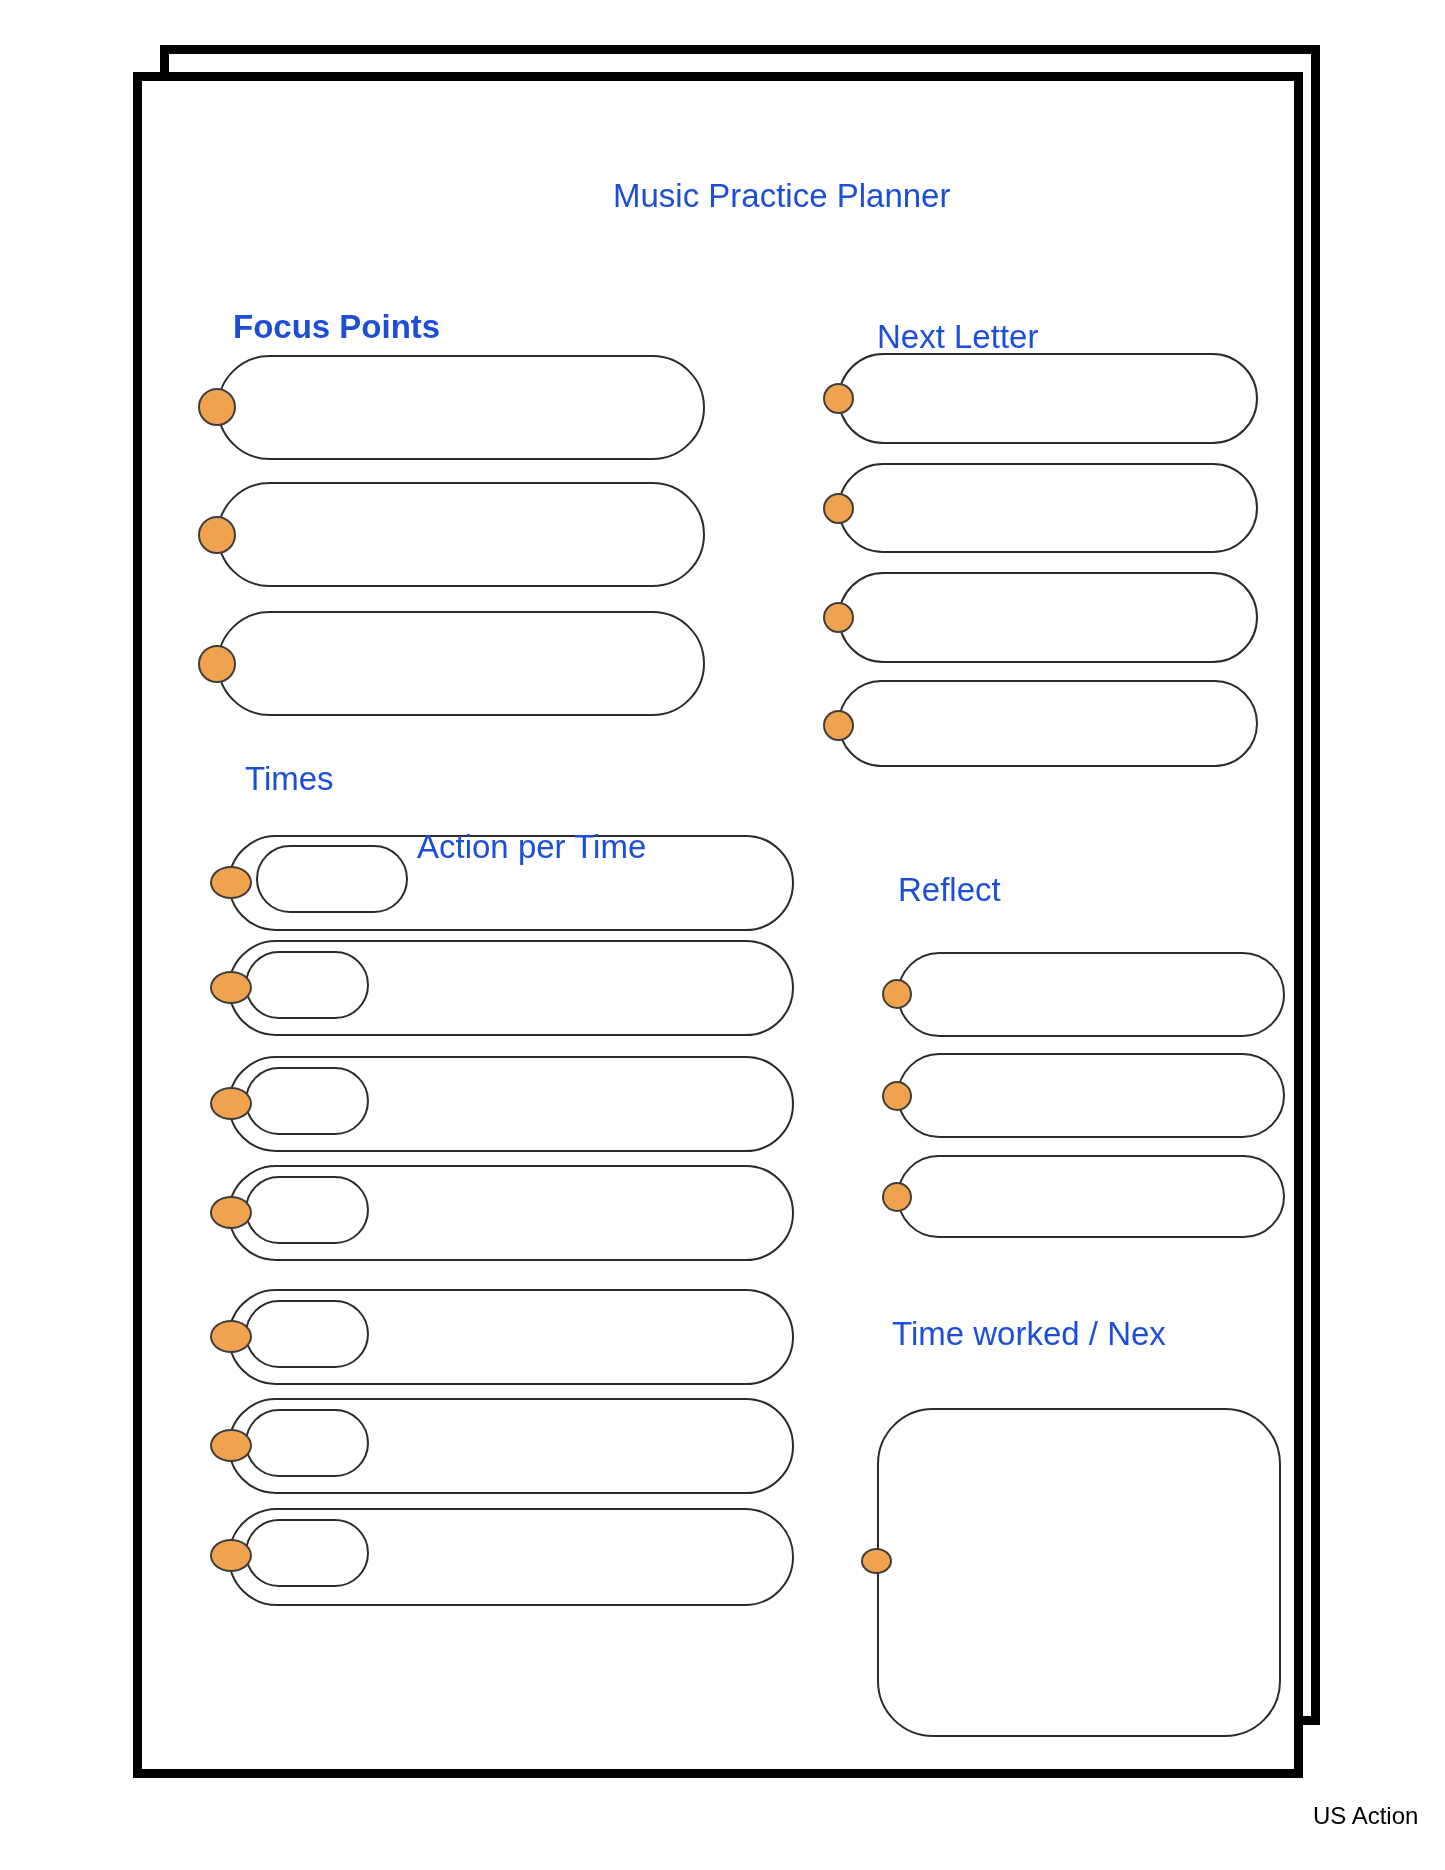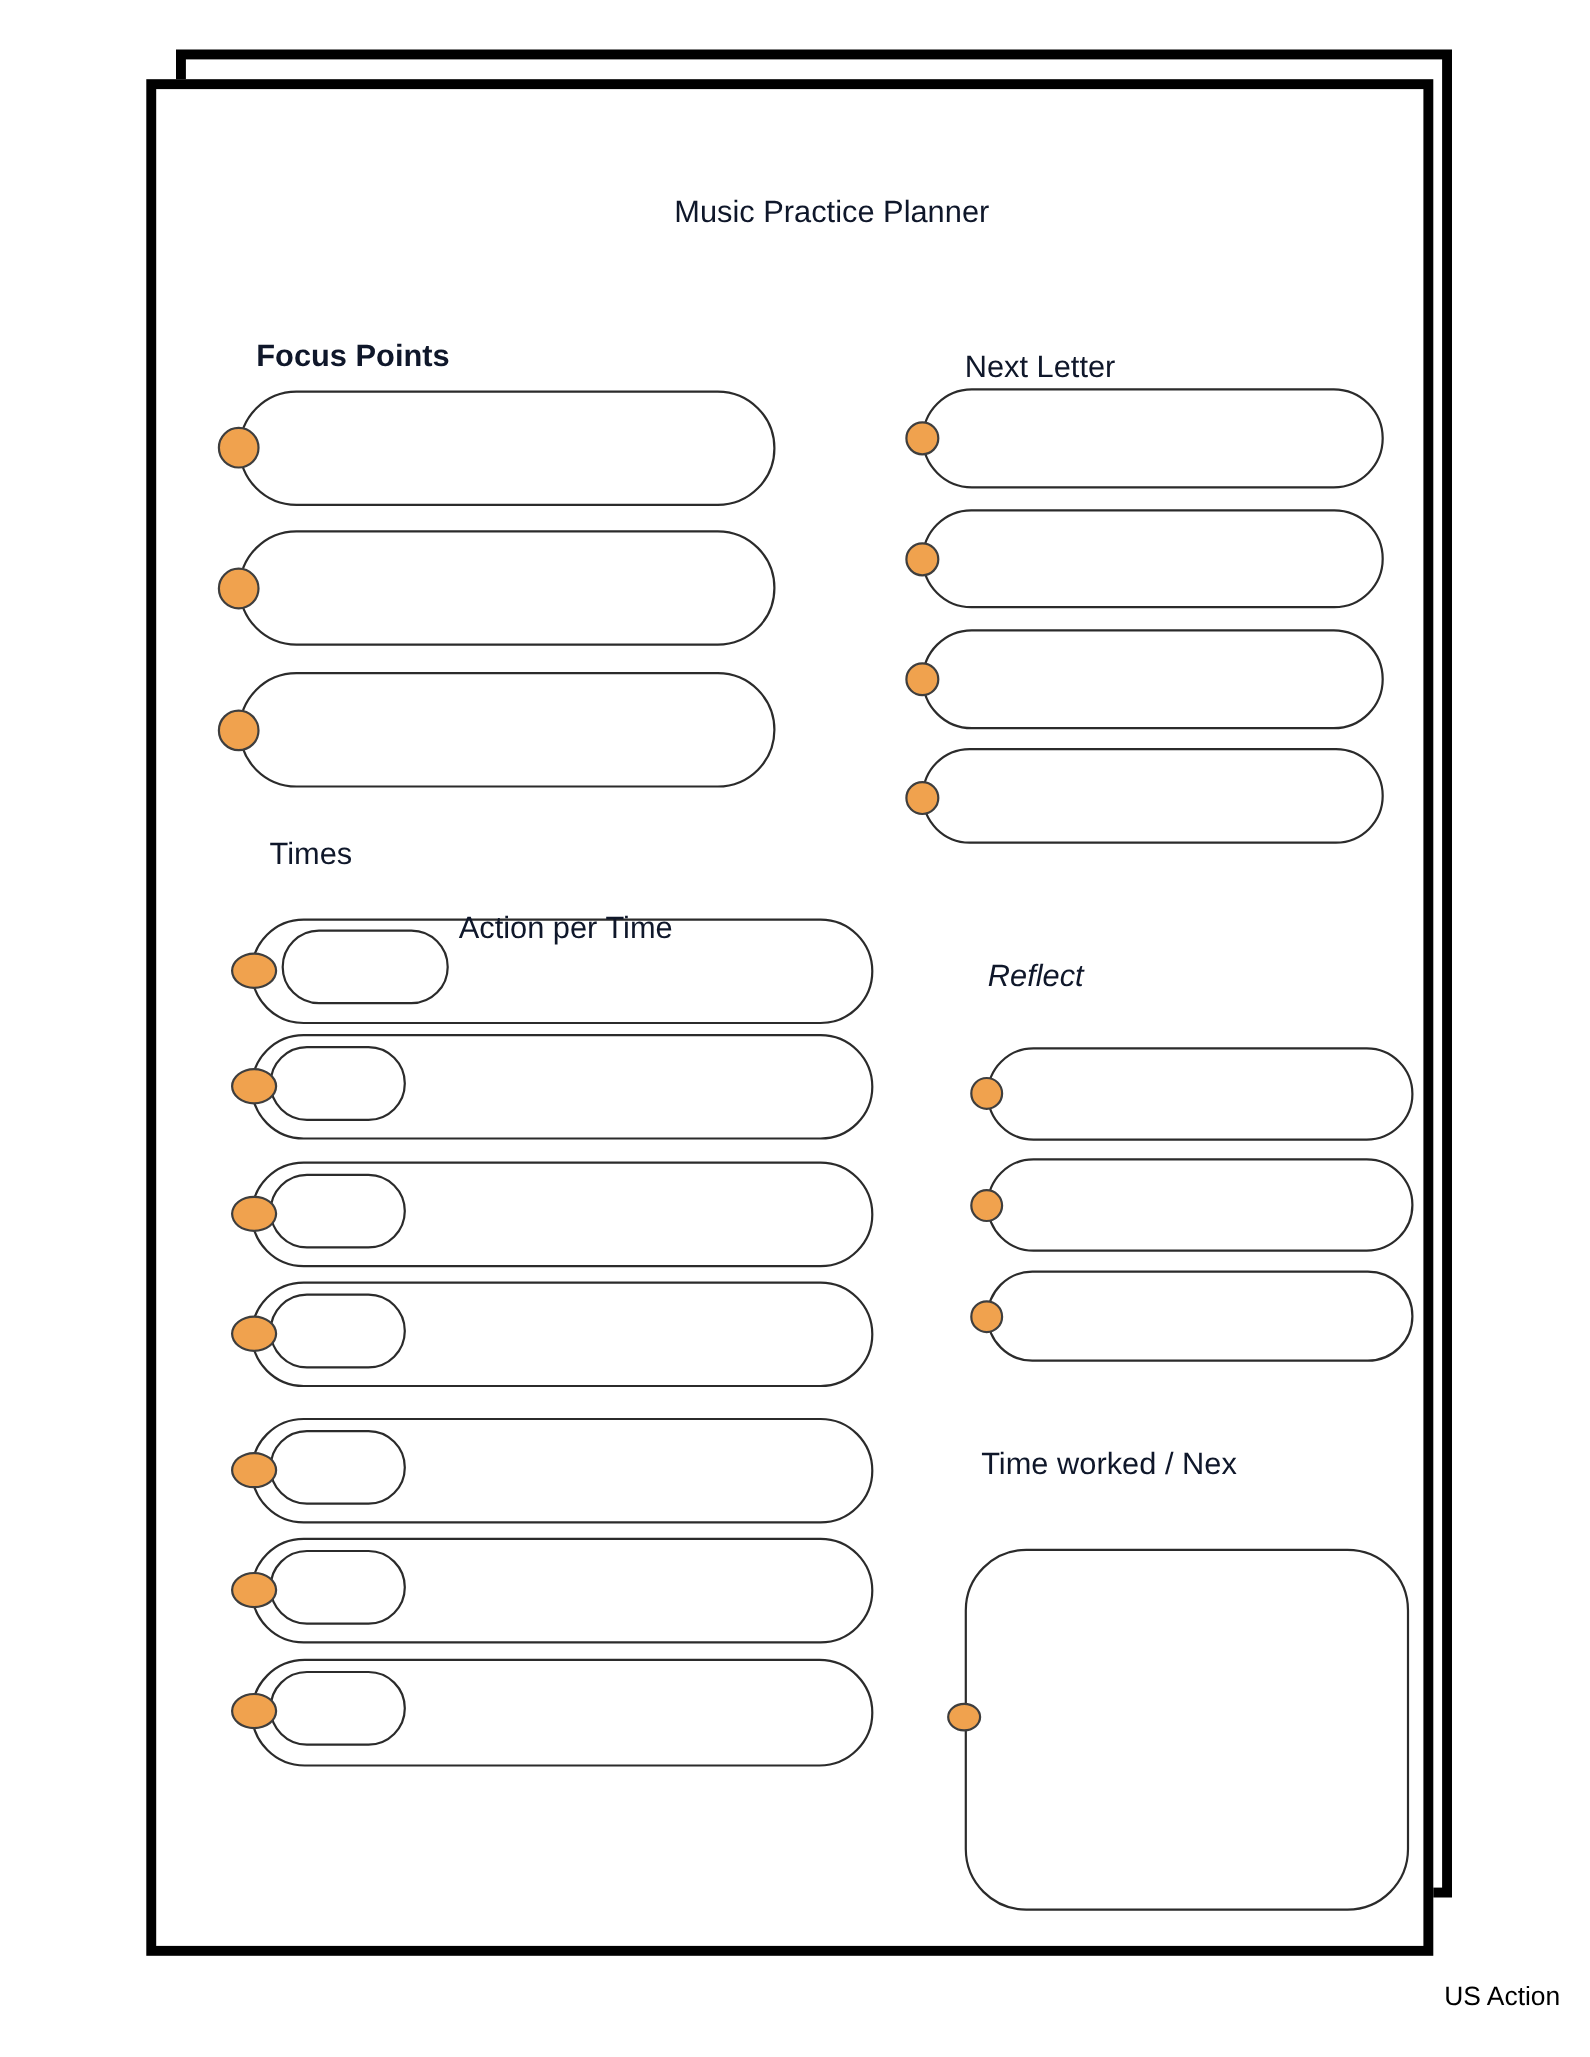--- a/index.html
+++ b/index.html
@@ -17,21 +17,21 @@
   }
   .sheet {
     position:absolute; box-sizing:border-box;
     background:var(--page-background);
     border:9px solid var(--page-border);
   }
   .sheet.back  { left:160px; top:45px;  width:1160px; height:1680px; z-index:1; }
   .sheet.front { left:133px; top:72px;  width:1170px; height:1706px; z-index:2; }
   .label {
     position:absolute; z-index:4;
-    font-size:28px; line-height:1.15; color:#0f172a;
+    font-size:33px; line-height:1.15; color:#1d4ed8;
     white-space:nowrap;
   }
   .pill {
     position:absolute; z-index:3; box-sizing:border-box;
     border:2px solid var(--shape-stroke);
     border-radius:999px;
     background:var(--page-background);
   }
   .pill.inner { z-index:4; }
   .bigbox {
@@ -103,21 +103,21 @@
   <div class="dot" style="left:210px; top:1320px; width:42px; height:33px;"></div>
 
   <div class="pill" style="left:228px; top:1398px; width:566px; height:96px;"></div>
   <div class="pill inner" style="left:245px; top:1409px; width:124px; height:68px;"></div>
   <div class="dot" style="left:210px; top:1429px; width:42px; height:33px;"></div>
 
   <div class="pill" style="left:228px; top:1508px; width:566px; height:98px;"></div>
   <div class="pill inner" style="left:245px; top:1519px; width:124px; height:68px;"></div>
   <div class="dot" style="left:210px; top:1539px; width:42px; height:33px;"></div>
 
-  <div class="label" style="left:898px; top:871px;font-style:italic;">Reflect</div>
+  <div class="label" style="left:898px; top:871px;">Reflect</div>
   <div class="pill" style="left:897px; top:952px; width:388px; height:85px;"></div>
   <div class="pill" style="left:897px; top:1053px; width:388px; height:85px;"></div>
   <div class="pill" style="left:897px; top:1155px; width:388px; height:83px;"></div>
   <div class="dot" style="left:882px; top:979px; width:30px; height:30px;"></div>
   <div class="dot" style="left:882px; top:1081px; width:30px; height:30px;"></div>
   <div class="dot" style="left:882px; top:1182px; width:30px; height:30px;"></div>
 
   <div class="label" style="left:892px; top:1315px;">Time worked / Nex</div>
   <div class="bigbox" style="left:877px; top:1408px; width:404px; height:329px;"></div>
   <div class="dot" style="left:861px; top:1548px; width:31px; height:26px;"></div>

